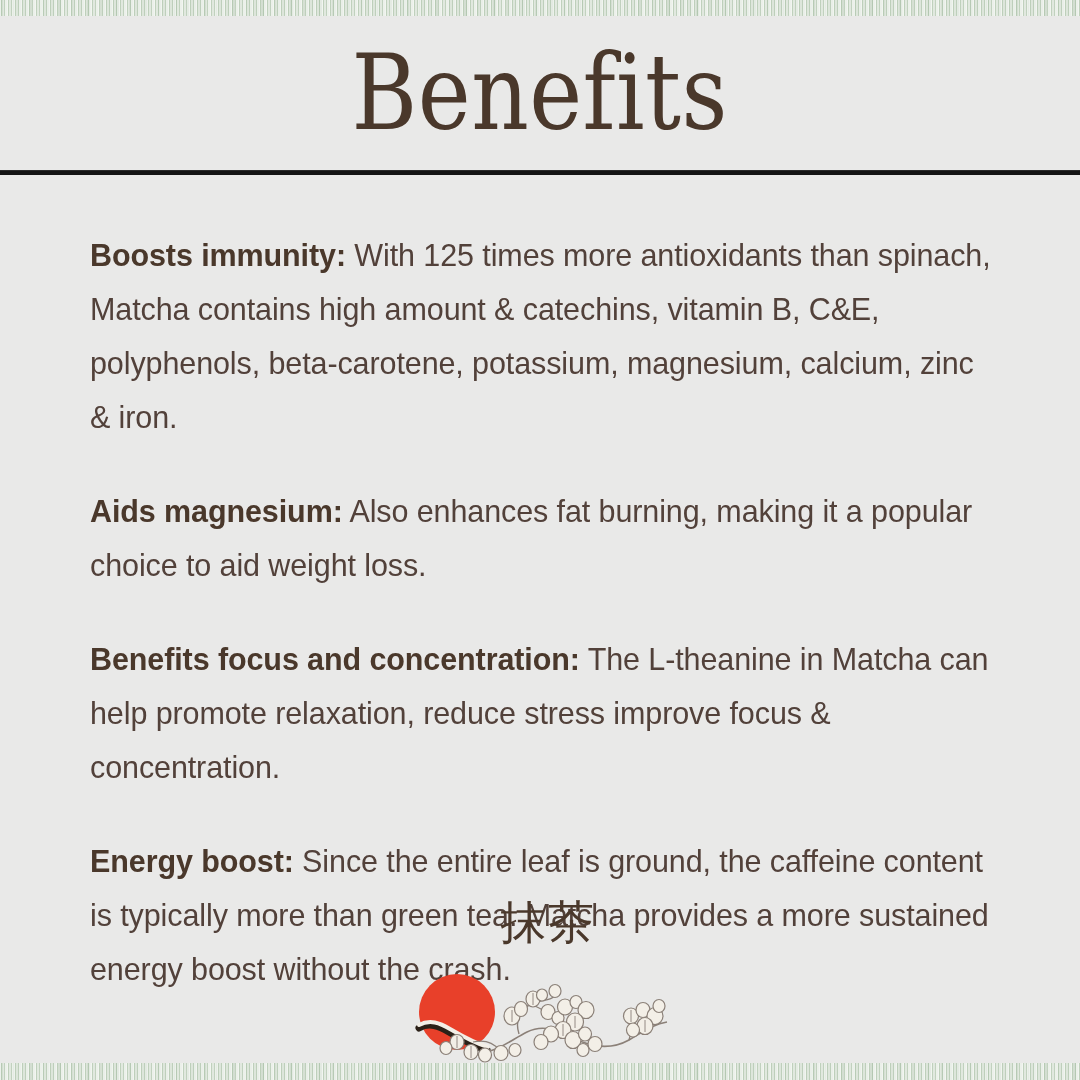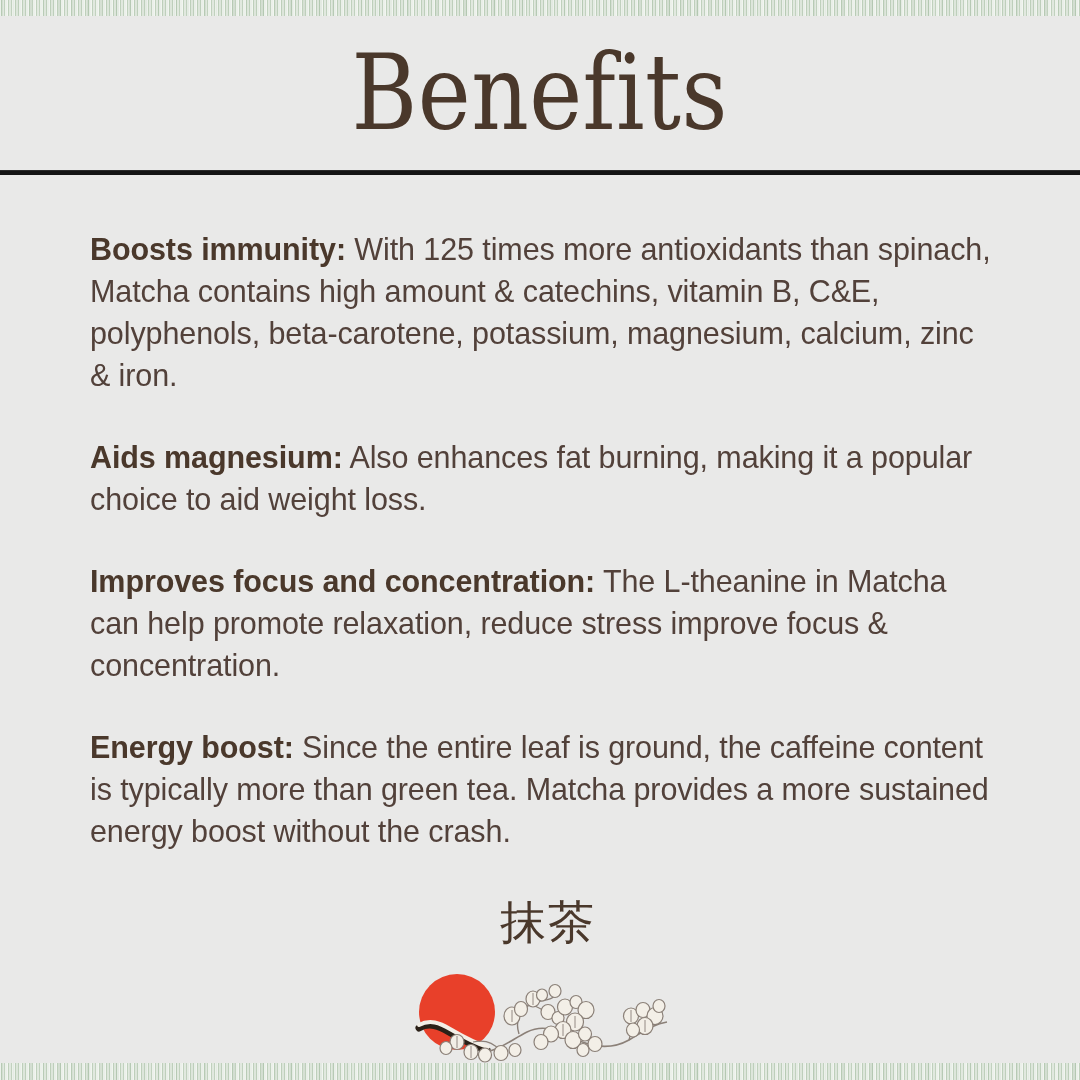--- a/index.html
+++ b/index.html
@@ -88,21 +88,21 @@
   
   .content {
     position: absolute;
     top: 228px;
     left: 90px;
     width: 905px;
   }
   .benefit {
     color: #52413a;
     font-size: 30.5px;
-    line-height: 42px;
+    line-height: 54px;
     margin: 0 0 40px 0;
     letter-spacing: -0.1px;
   }
   .benefit:last-child {
     margin-bottom: 0;
   }
   .benefit .lead {
     font-weight: 700;
     color: #4a382b;
   }
@@ -159,21 +159,21 @@
 
   <p class="benefit">
     <span class="lead">Boosts immunity:</span><span> With 125 times more antioxidants than spinach, Matcha contains high amount &amp; catechins, vitamin B, C&amp;E, polyphenols, beta-carotene, potassium, magnesium, calcium, zinc &amp; iron.</span>
   </p>
 
   <p class="benefit">
     <span class="lead">Aids magnesium:</span><span> Also enhances fat burning, making it a popular choice to aid weight loss.</span>
   </p>
 
   <p class="benefit">
-    <span class="lead">Improves focus and concentration:</span><span> The L-theanine in Matcha can help promote relaxation, reduce stress improve focus &amp; concentration.</span>
+    <span class="lead">Benefits focus and concentration:</span><span> The L-theanine in Matcha can help promote relaxation, reduce stress improve focus &amp; concentration.</span>
   </p>
 
   <p class="benefit">
     <span class="lead">Energy boost:</span><span> Since the entire leaf is ground, the caffeine content is typically more than green tea. Matcha provides a more sustained energy boost without the crash.</span>
   </p>
 
 </div>
 
 <div class="logo">
   <div class="logo-kanji">抹茶</div>

